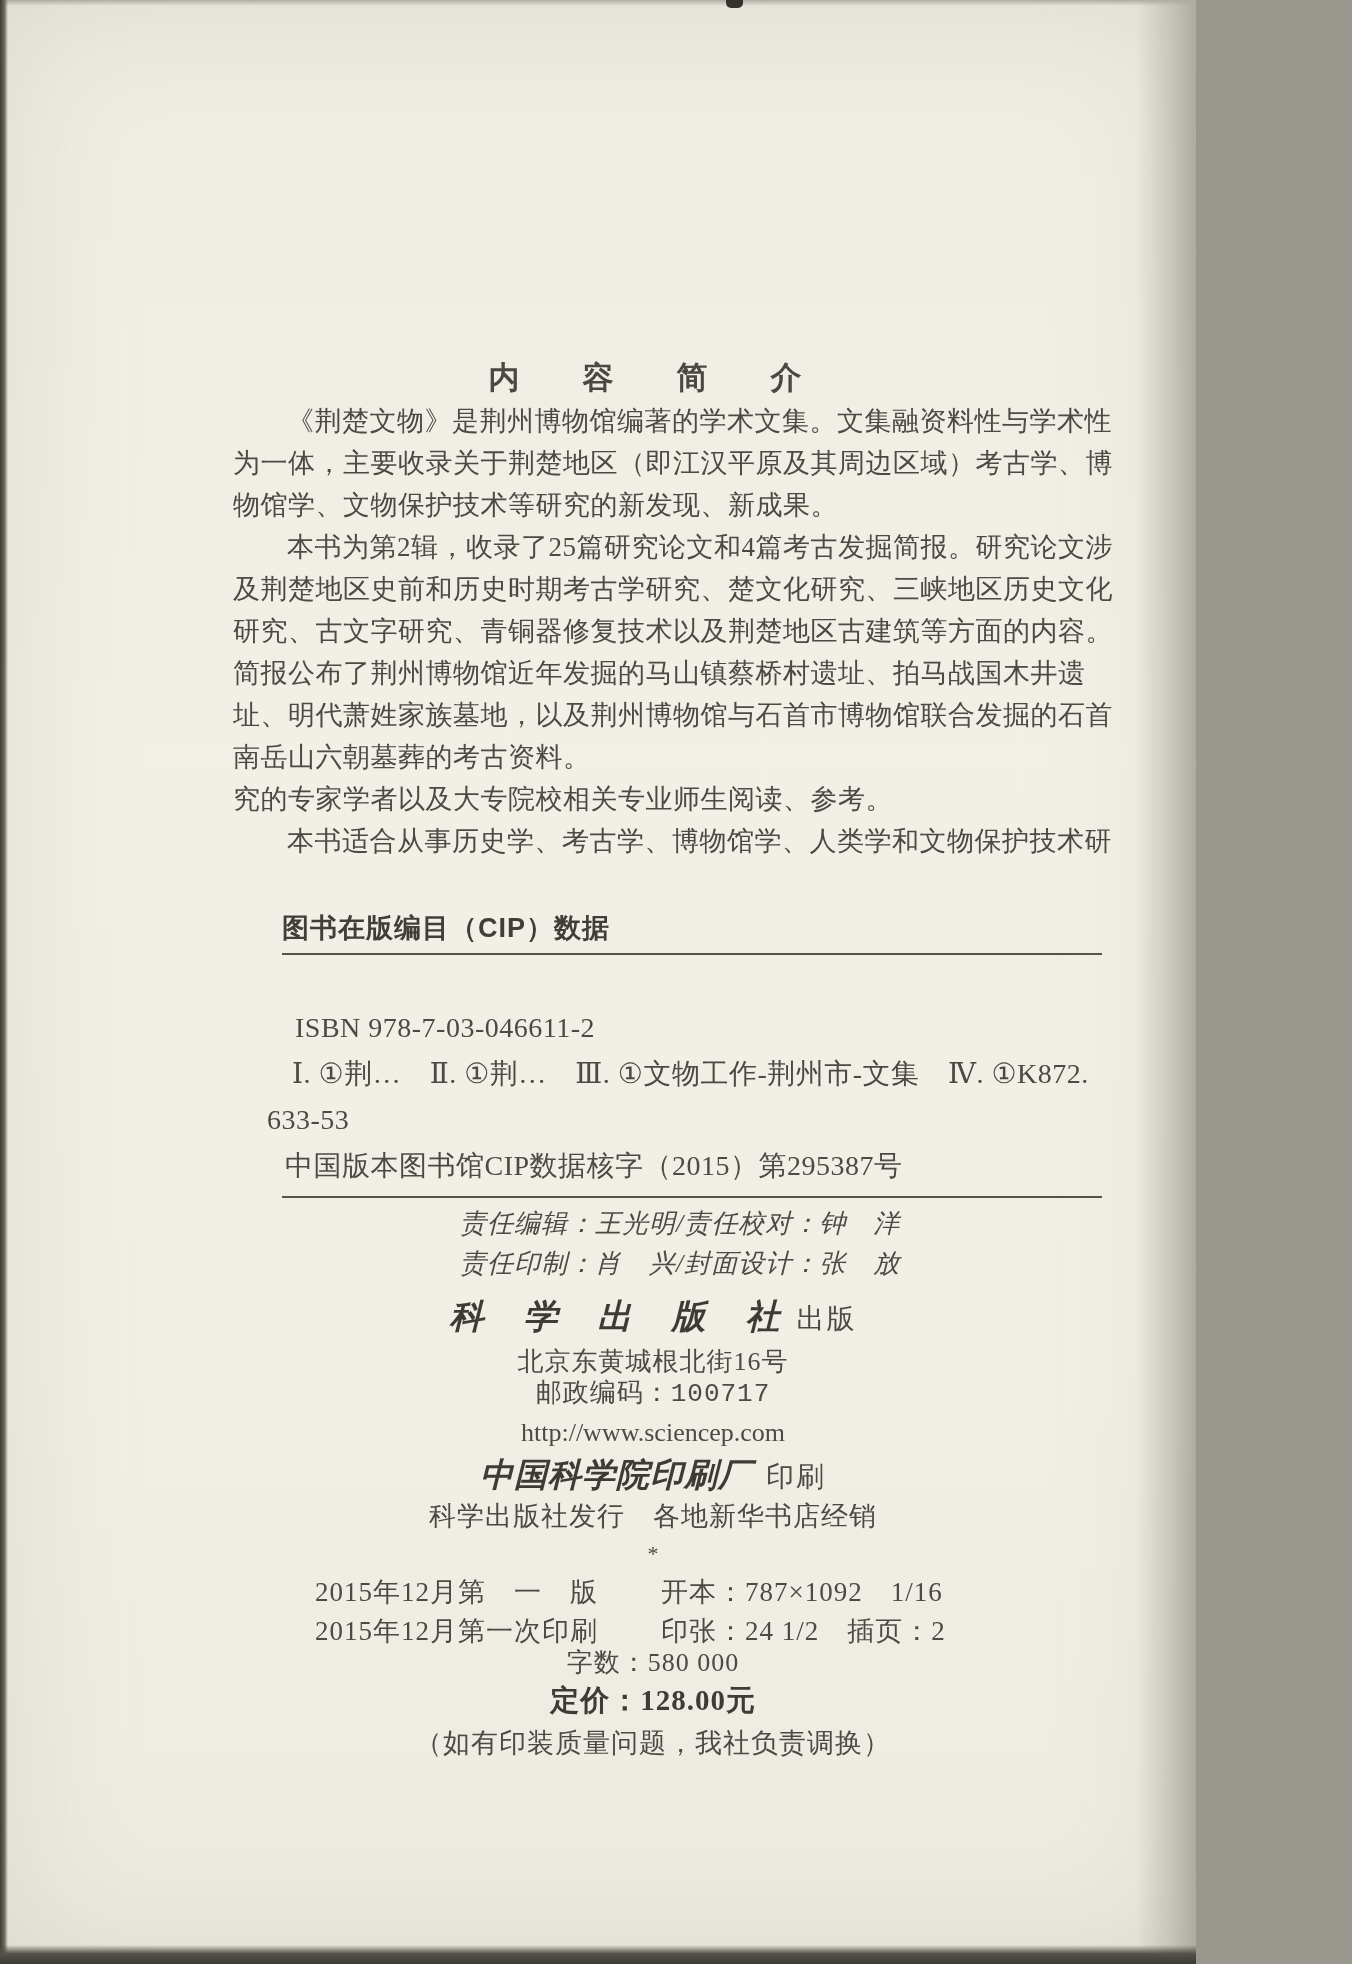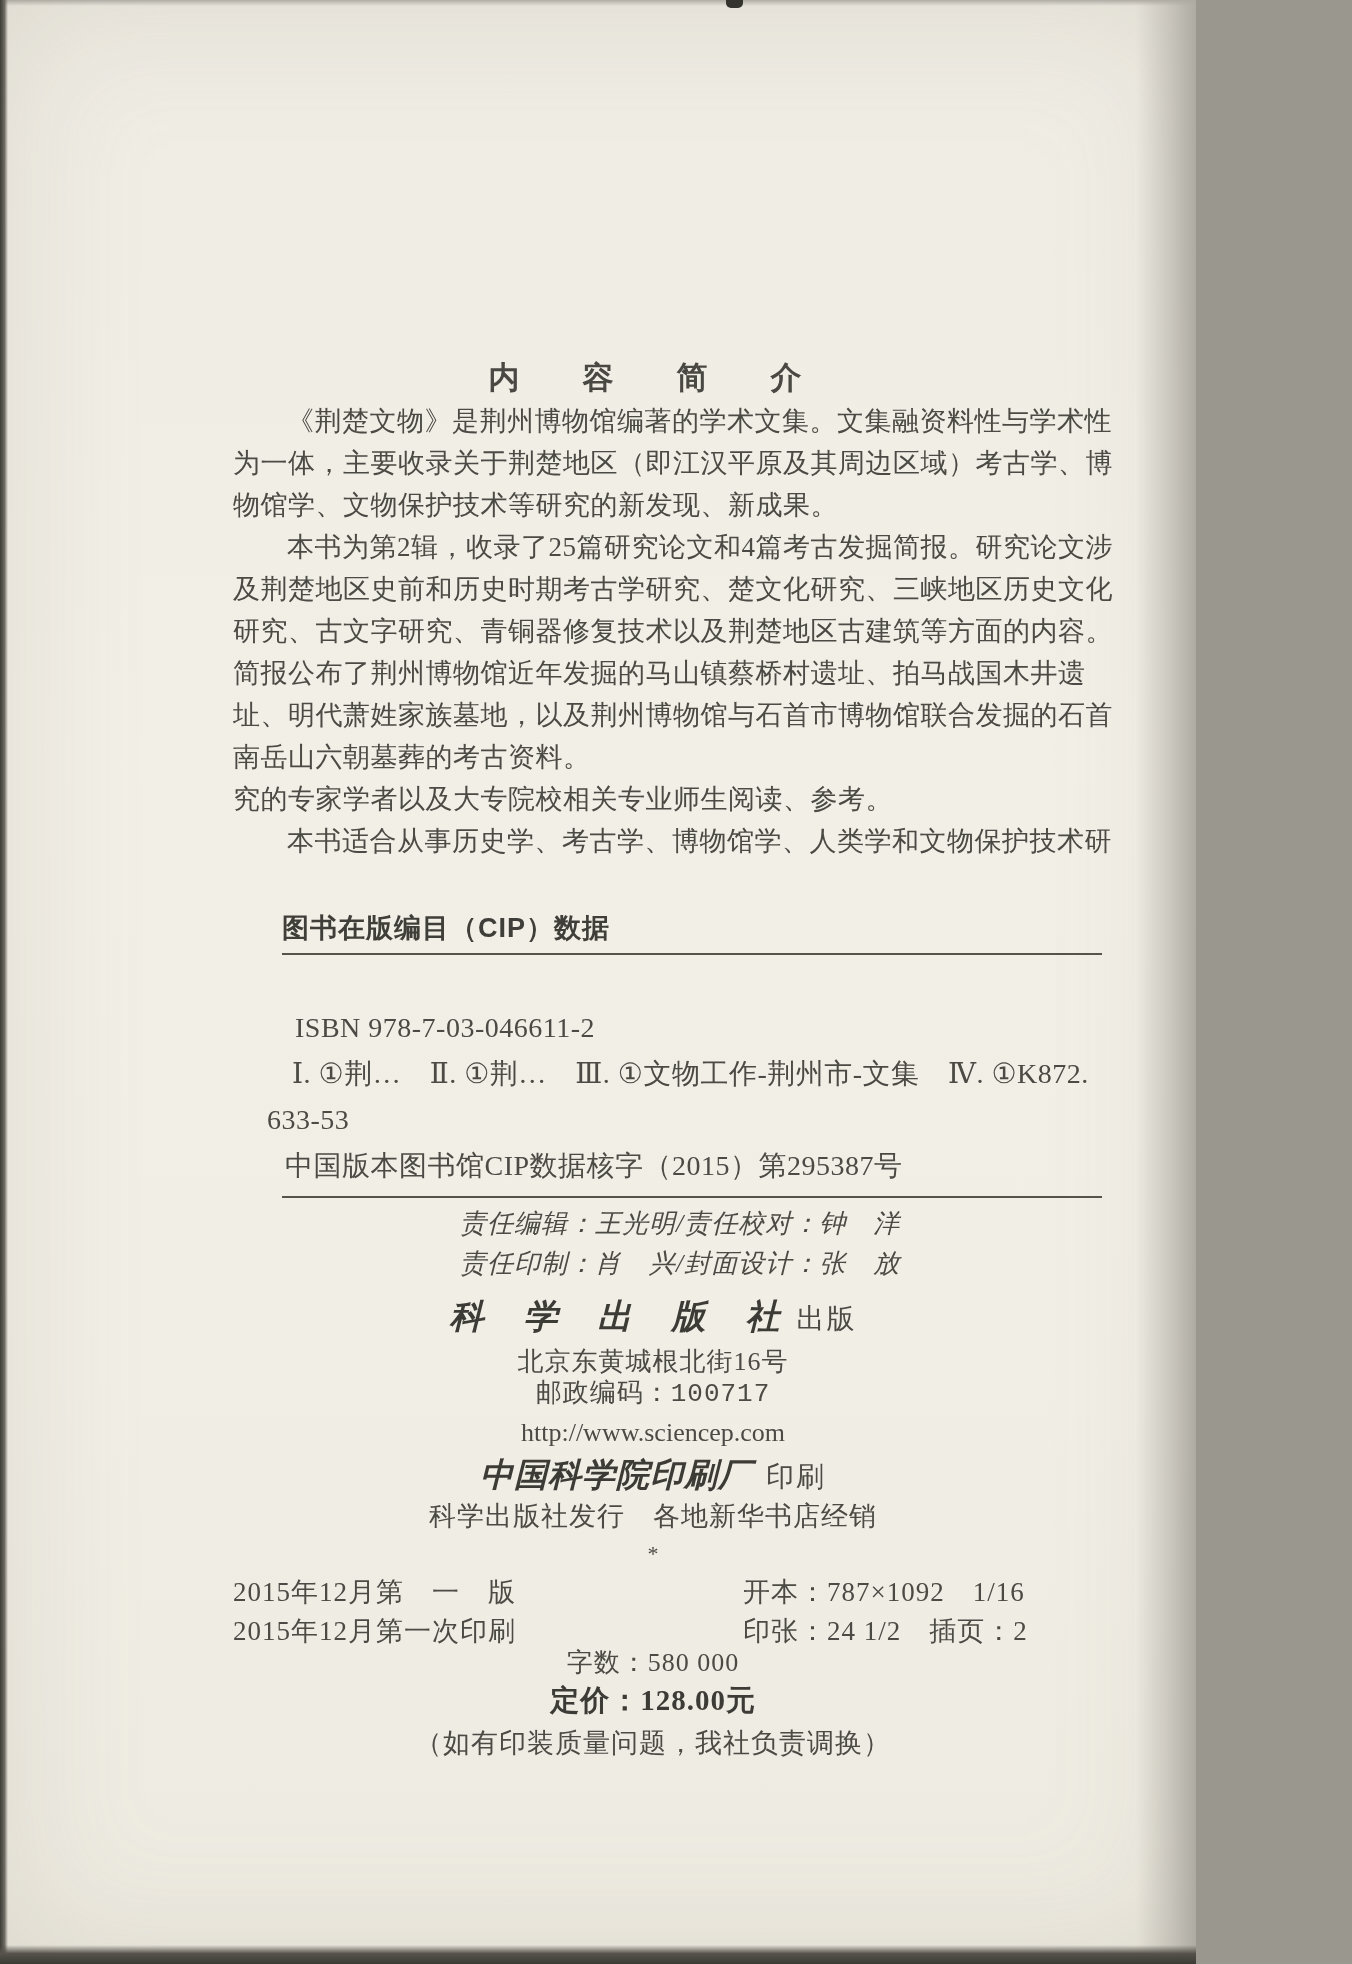--- a/index.html
+++ b/index.html
@@ -57,21 +57,21 @@
   .press-line{top:1297px;}
   .logo{font-weight:700;font-style:italic;font-size:34px;letter-spacing:3px;color:#3c3b36;}
   .logo-suffix{font-size:28px;margin-left:10px;letter-spacing:2px;}
   .addr{top:1347px;font-size:26px;letter-spacing:1px;}
   .postcode{top:1380px;font-size:26px;letter-spacing:1px;font-family:Liberation Mono, monospace;}
   .website{top:1418px;font-size:26px;}
   .printer-line{top:1457px;}
   .printer-line .logo{font-size:33px;letter-spacing:1px;}
   .distribution{top:1501px;font-size:27px;letter-spacing:1px;}
   .star{top:1541px;font-size:22px;}
-  .info-row{position:absolute;left:233px;width:840px;display:flex;justify-content:space-between;gap:41px;font-size:27px;letter-spacing:1px;}
+  .info-row{position:absolute;left:233px;width:840px;display:flex;justify-content:center;gap:41px;font-size:27px;letter-spacing:1px;}
   .info-row span{white-space:nowrap;}
   .info-row .cell-l{width:305px;text-align:left;}
   .info-row .cell-r{width:330px;text-align:left;}
   .edition-row{top:1574px;}
   .impression-row{top:1613px;}
   .word-count{top:1648px;font-size:26px;letter-spacing:1px;}
   .price{top:1684px;font-size:29px;font-weight:700;color:#3c3b36;letter-spacing:1px;}
   .notice{top:1728px;font-size:27px;letter-spacing:1px;}
 </style>
 </head>

